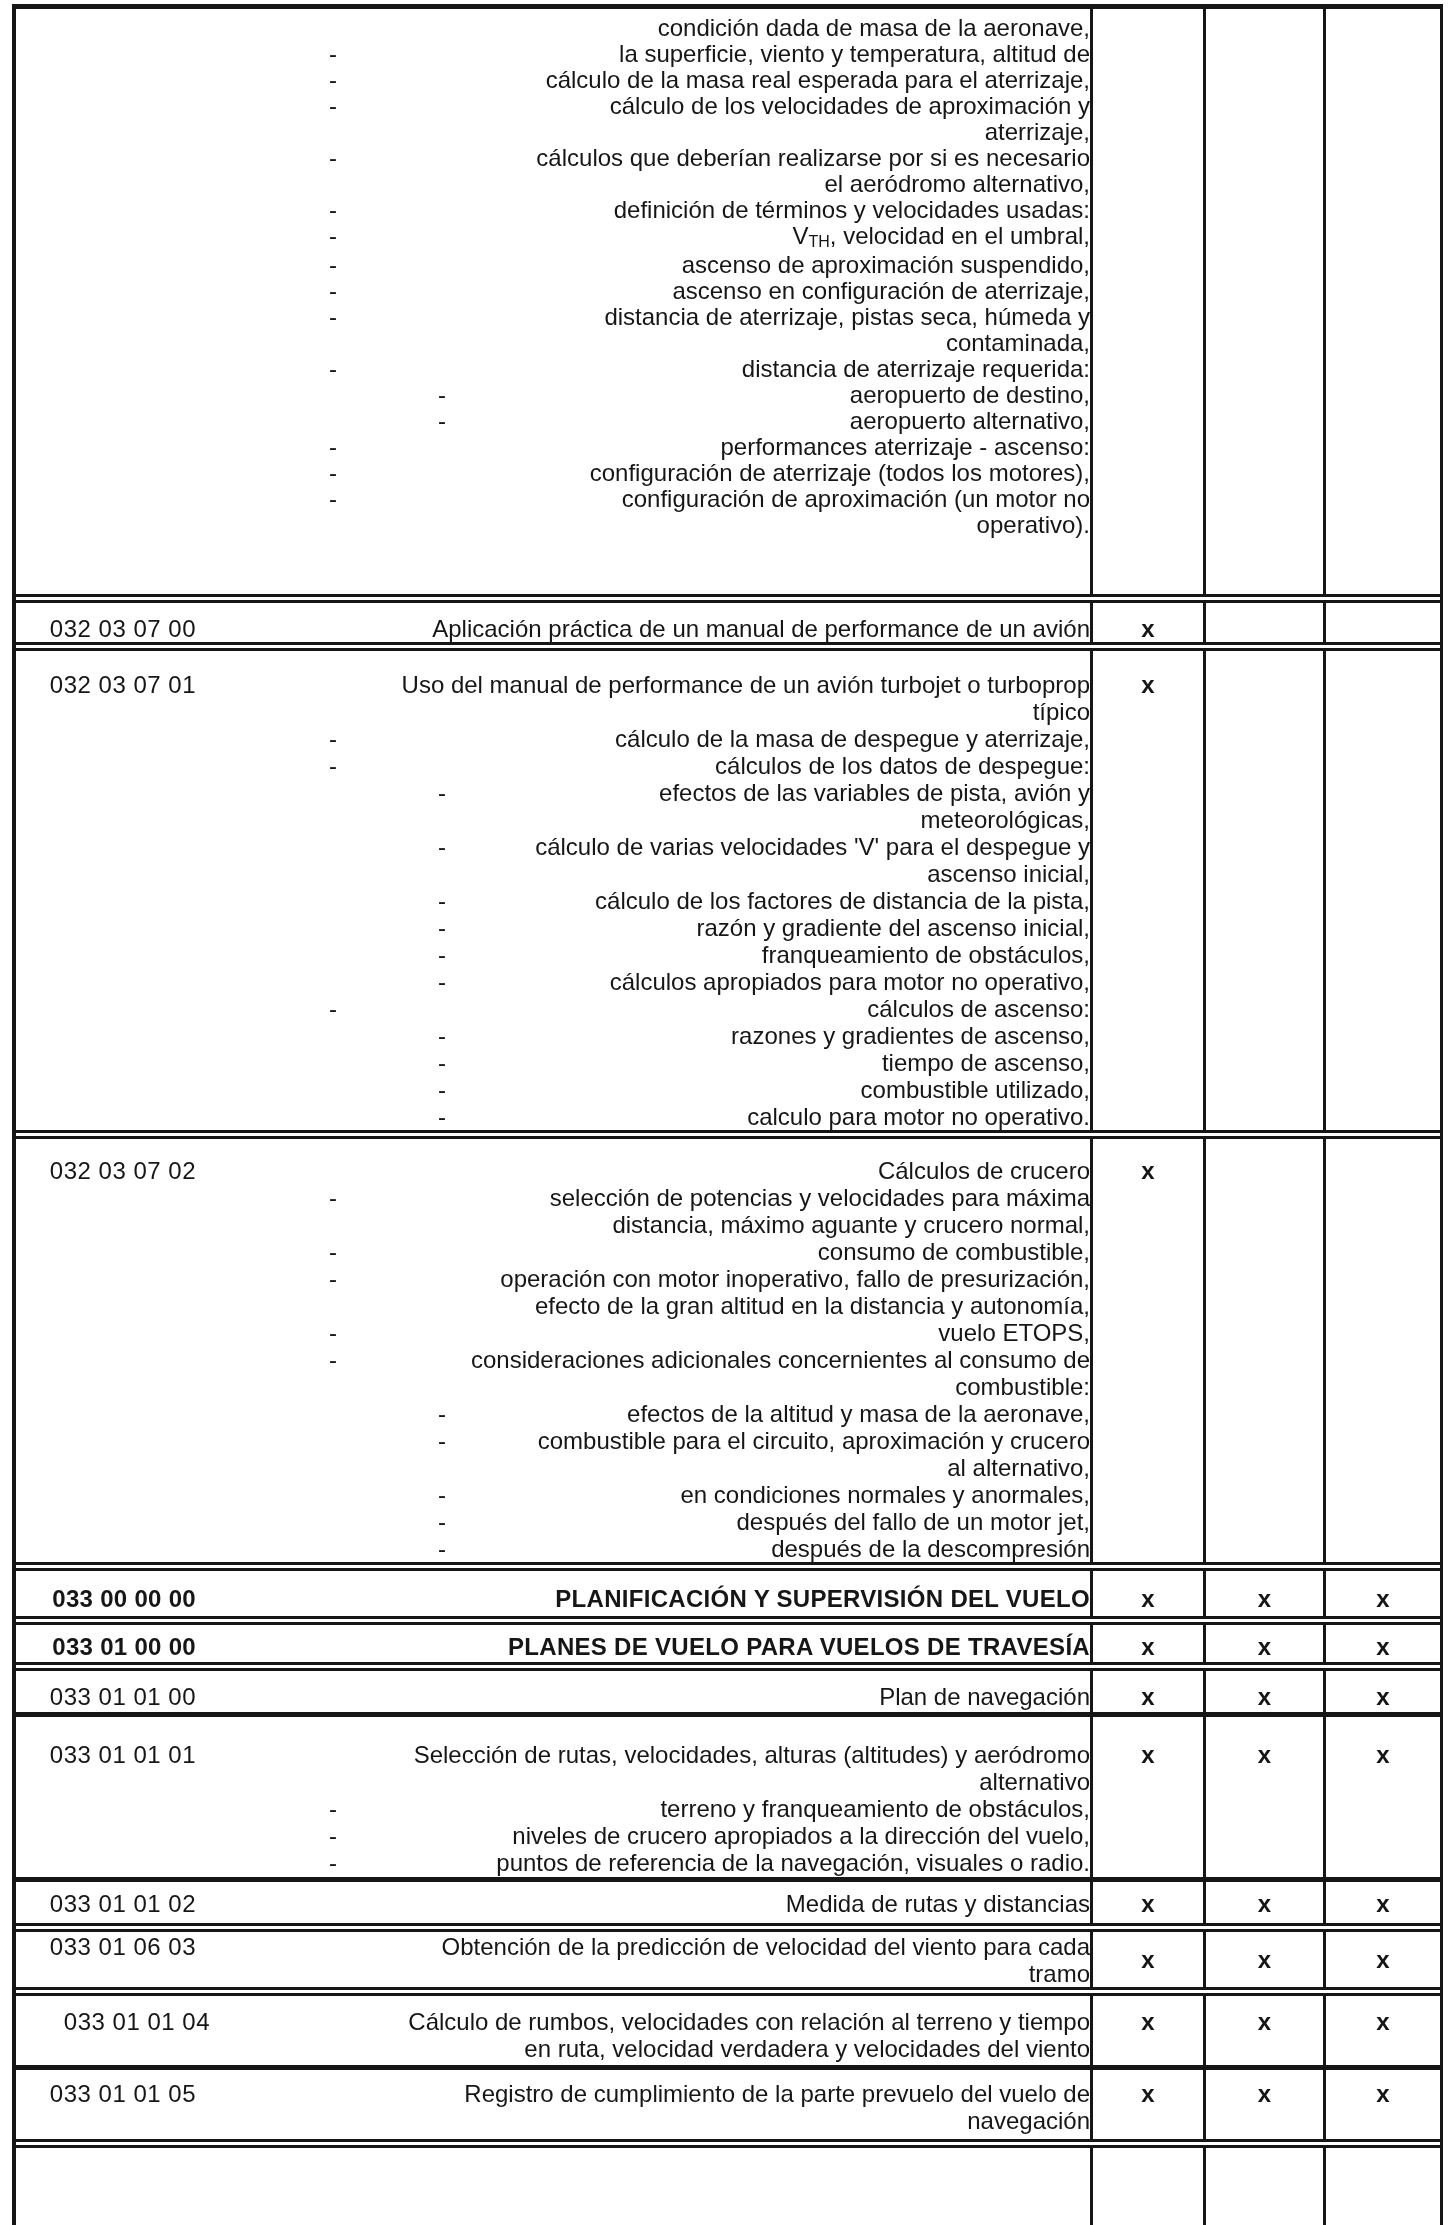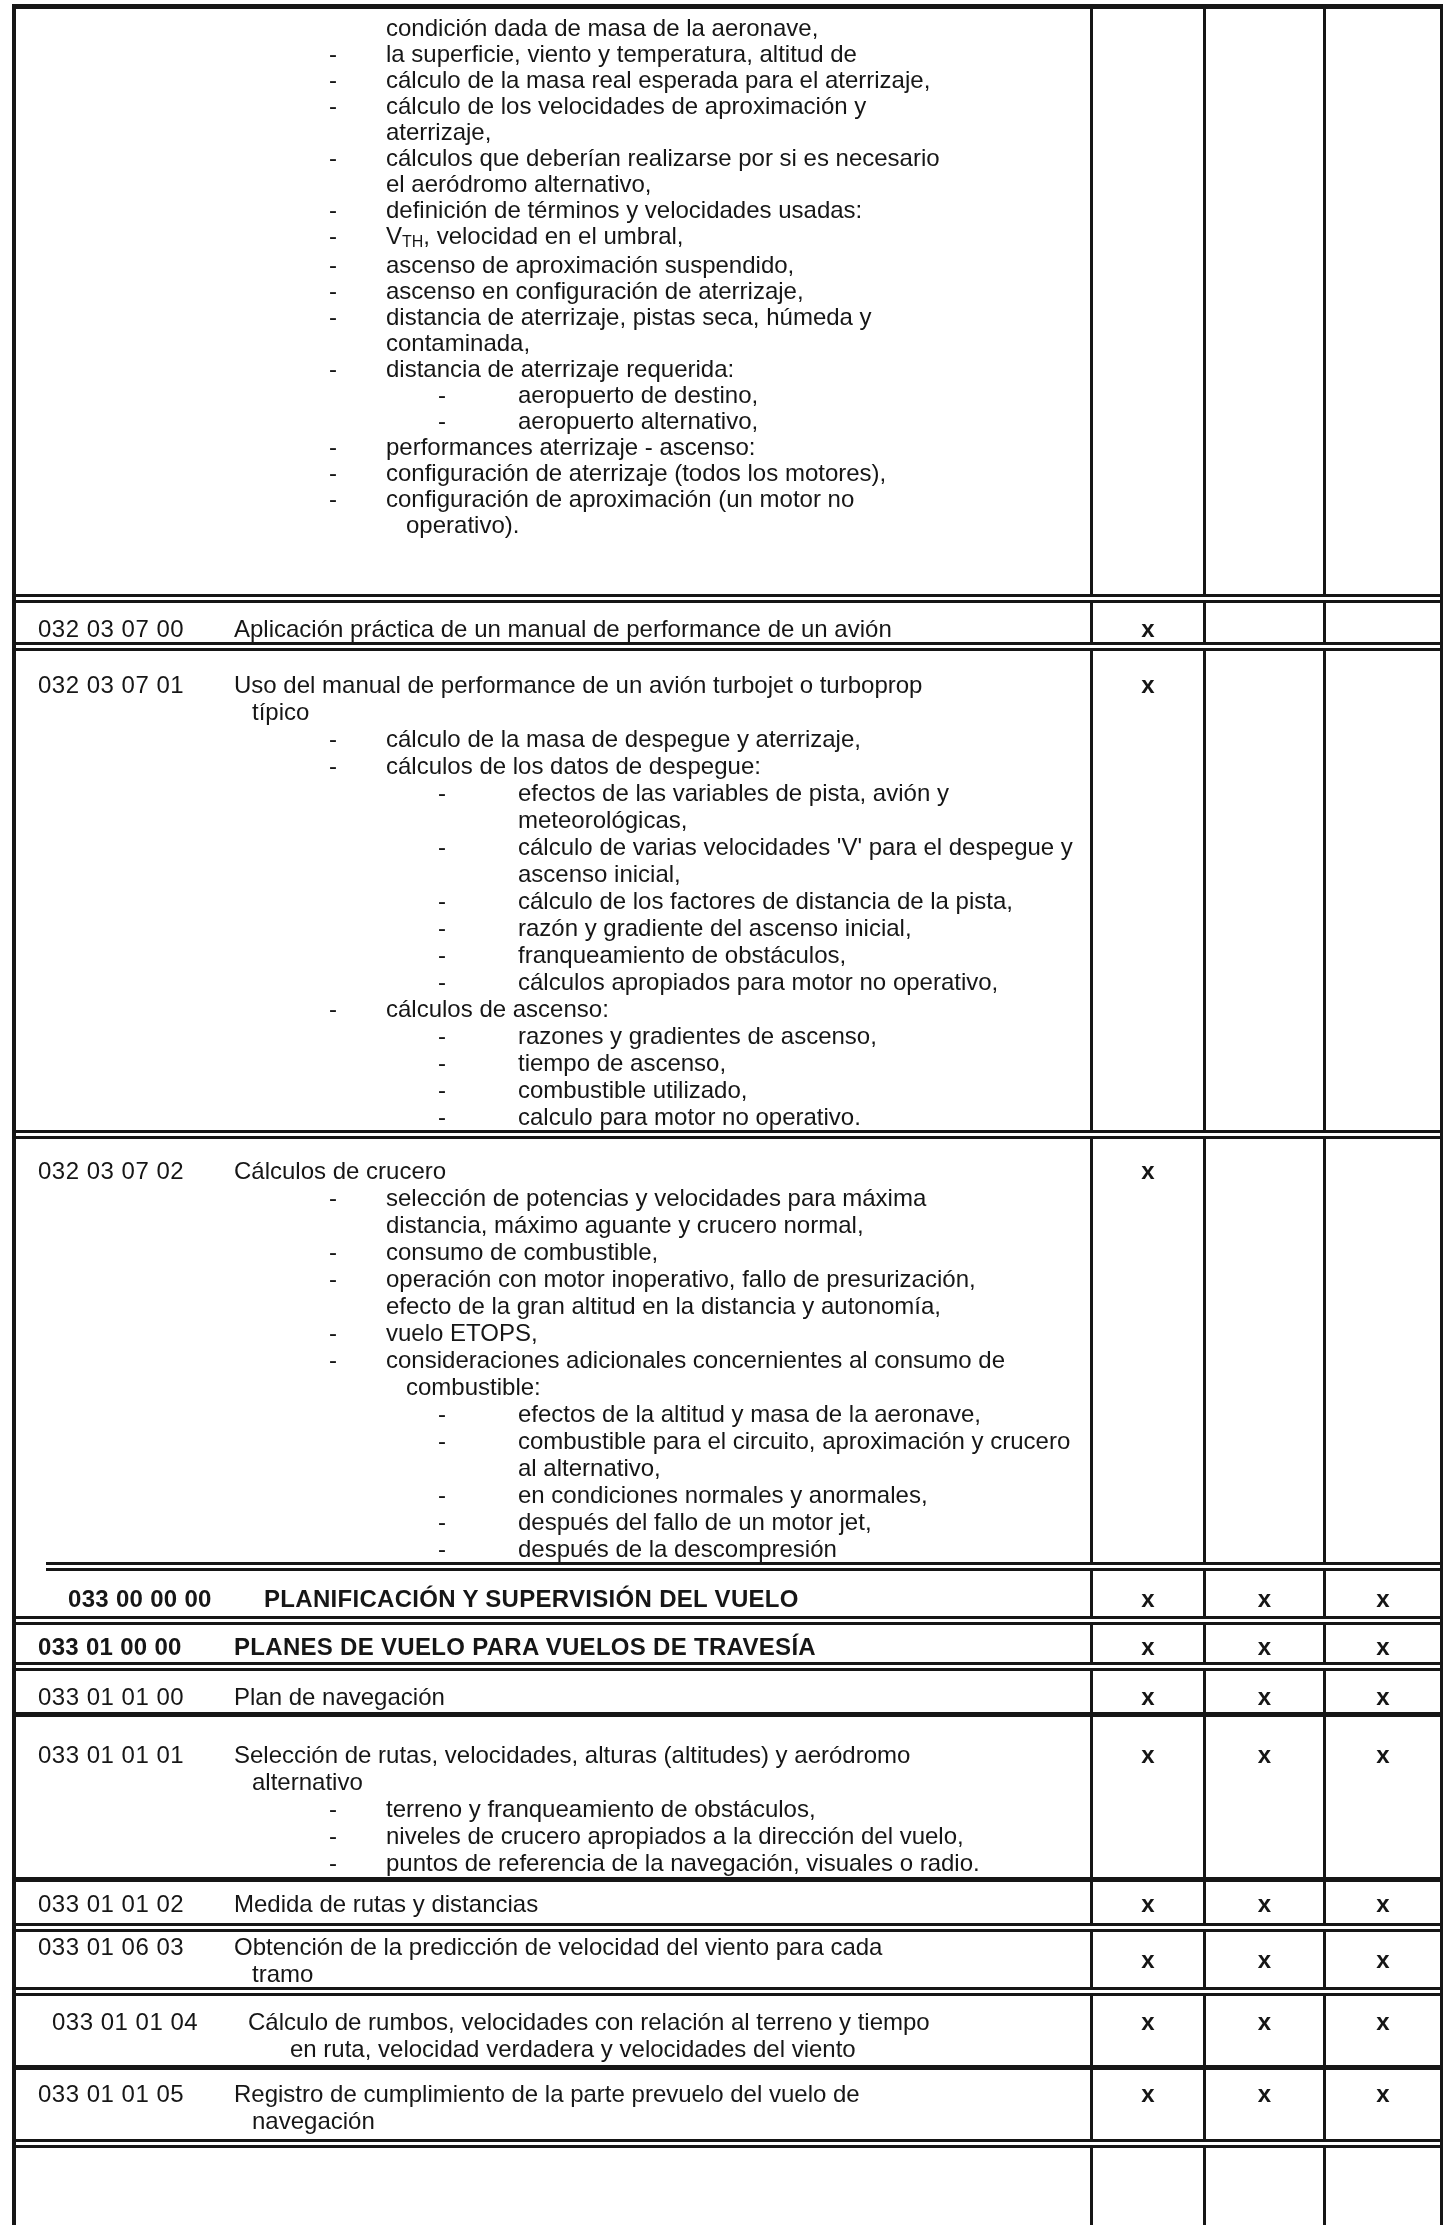--- a/index.html
+++ b/index.html
@@ -21,21 +21,21 @@
     width:1431px;
     height:2221px;
     border-top:5px solid var(--ink);
     border-left:4px solid var(--ink);
     border-right:3px solid var(--ink);
     display:flex;
     flex-direction:column;
     overflow:hidden;
     background:#fff;
   }
-  .trow{ display:flex; align-items:stretch; border-top:3px solid var(--ink); flex:0 0 auto; }
+  .trow{ display:flex; align-items:stretch; border-top:3px solid var(--ink); flex:0 0 auto;text-align:right; }
   .trow.first{ border-top:none; line-height:26px; }
   .trow.d{ border-top:9px double var(--ink); }
   .trow.k{ border-top:5px solid var(--ink); }
   .trow.grow{ flex:1 1 auto; }
   .cell{ padding-top:var(--pt,0px); }
   .code{ width:180px; padding-left:22px; flex:0 0 auto; letter-spacing:0.5px; }
   .desc{ flex:1 1 auto; overflow:hidden; }
   .m{ flex:0 0 auto; border-left:3px solid var(--ink); display:flex; justify-content:center; align-items:flex-start; }
   .mA{ width:113px; } .mB{ width:120px; } .mC{ width:117px; }
   .trow.mark-center .m{ align-items:center; padding-top:0; }
@@ -161,21 +161,21 @@
         <div class="cell m mA">
           <span class="xmark">x</span>
         </div>
         <div class="cell m mB">
           <span class="xmark"></span>
         </div>
         <div class="cell m mC">
           <span class="xmark"></span>
         </div>
       </div>
-      <div class="trow d bold" style="min-height: 54px; margin-left: 30px; --pt: 14px;">
+      <div class="trow d bold" style="min-height: 54px; --pt: 14px;">
         <div class="cell code">033 00 00 00</div>
         <div class="cell desc">
           <div class="line lt"><span class="txt">PLANIFICACIÓN Y SUPERVISIÓN DEL VUELO</span></div>
         </div>
         <div class="cell m mA">
           <span class="xmark">x</span>
         </div>
         <div class="cell m mB">
           <span class="xmark">x</span>
         </div>

